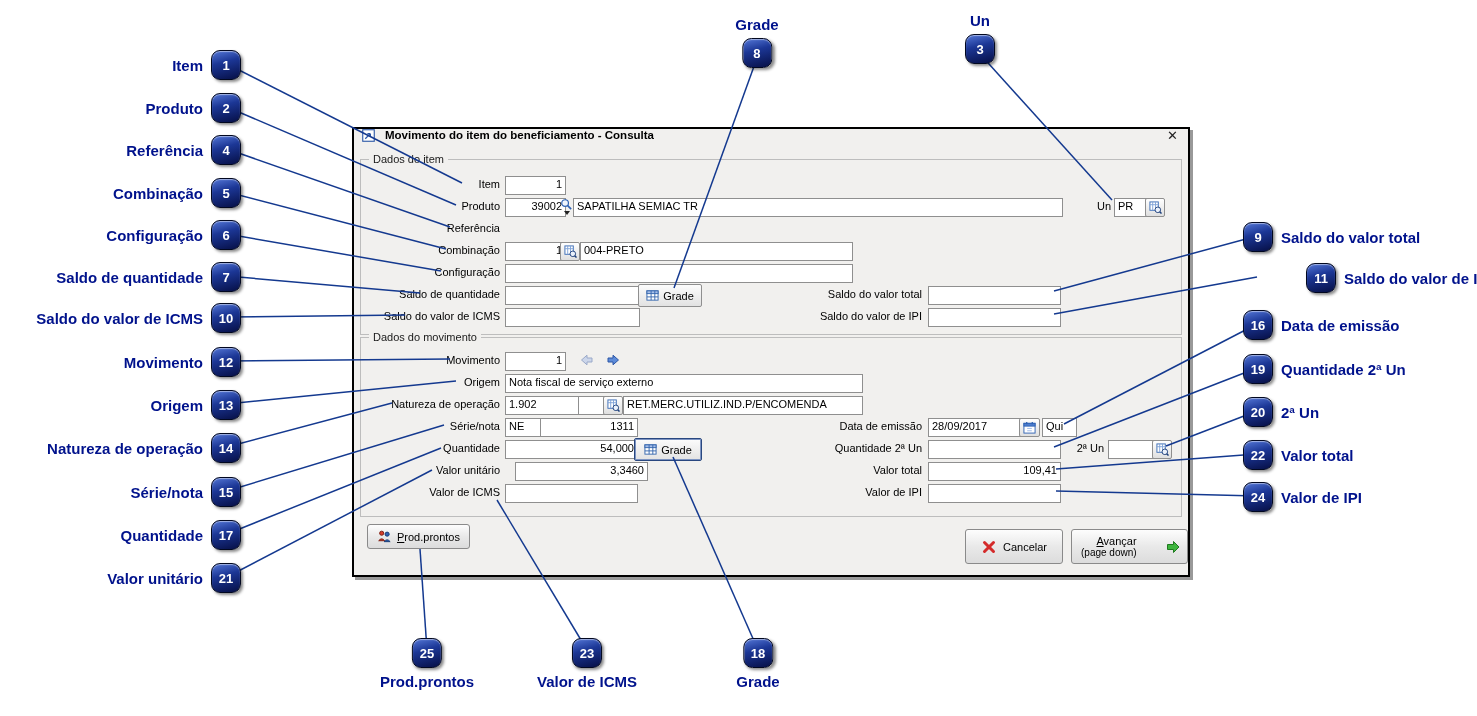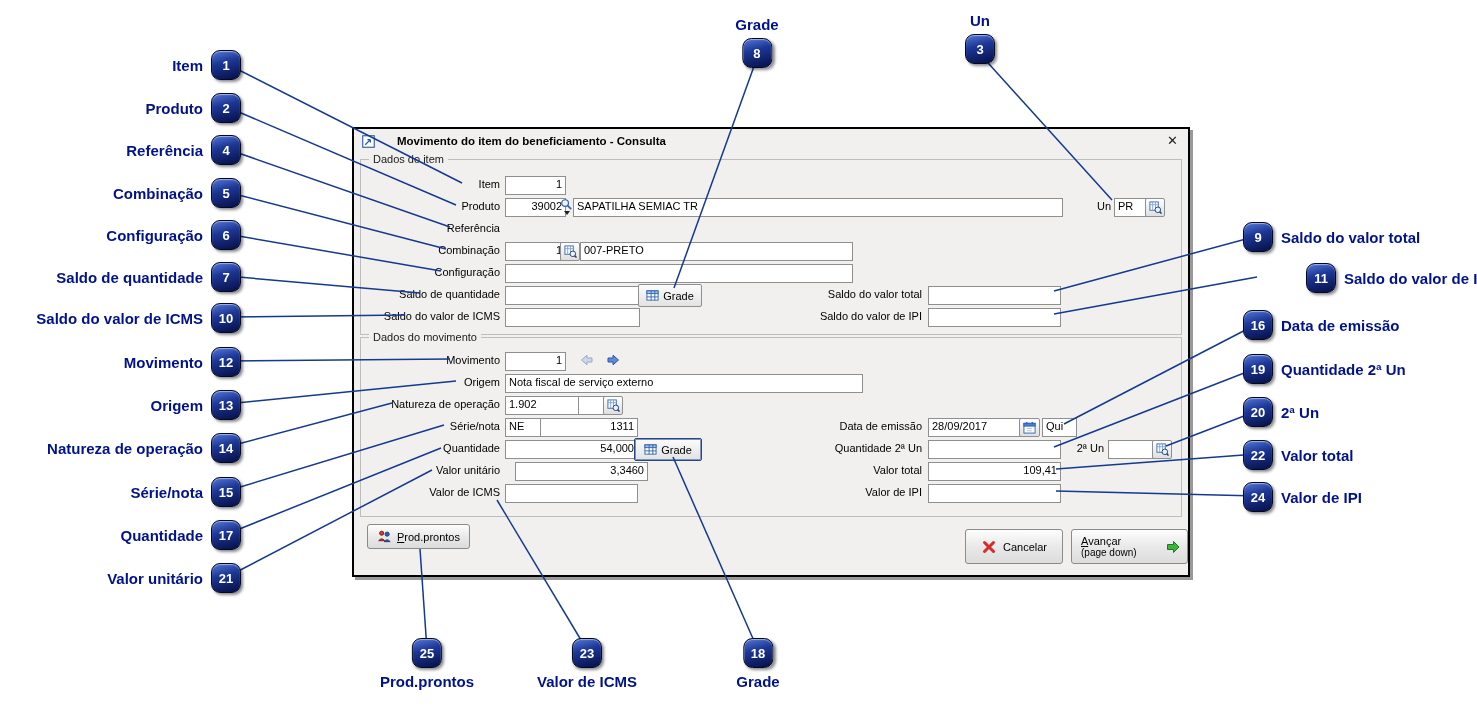--- a/index.html
+++ b/index.html
@@ -5,21 +5,21 @@
   html,body{margin:0;padding:0}
   body{width:1477px;height:716px;position:relative;background:#ffffff;
        font-family:"Liberation Sans",sans-serif;overflow:hidden}
 
   
   .lines{position:absolute;left:0;top:0;z-index:5;pointer-events:none}
 
   
   .dialog{position:absolute;left:352px;top:127px;width:834px;height:446px;
           background:#f1f0ee;border:2px solid #000;box-shadow:3px 3px 0 rgba(0,0,0,.4);z-index:2}
-  .titlebar{position:absolute;left:0;top:0;right:0;height:24px;display:flex;align-items:center;gap:22px;padding:0 8px}
+  .titlebar{position:absolute;left:0;top:0;right:0;height:24px;display:flex;align-items:flex-start;gap:10px;padding:0 8px}
   .title{font-size:11.5px;font-weight:700;color:#000}
   .close{margin-left:auto;font-size:13px;color:#222;cursor:pointer;padding:0 2px;line-height:14px}
 
   .group{position:absolute;border:1px solid #bdbdbd}
   .legend{position:absolute;top:-7px;left:8px;background:#f1f0ee;padding:0 4px;font-size:11px;color:#1a1a1a;line-height:13px;white-space:nowrap}
 
   .flabel{position:absolute;font-size:11px;color:#000;text-align:right;height:13px;line-height:13px;white-space:nowrap}
   .tb{position:absolute;height:17px;background:#fff;border:1px solid #8f8f8f;font-size:11px;line-height:15px;
       padding:0 3px;color:#000;white-space:nowrap;overflow:hidden}
   .tb.r{text-align:right}
@@ -150,21 +150,21 @@
       </svg>
   </div>
 
 
   <div class="tb r" style="left:151px;top:113px;width:53px">1</div>
   <div class="minibtn" style="left:206px;top:113px">
     <svg class="i14">
         <use href="#sym-lookup"></use>
       </svg>
   </div>
-  <div class="tb" style="left:226px;top:113px;width:265px">007-PRETO</div>
+  <div class="tb" style="left:226px;top:113px;width:265px">004-PRETO</div>
 
   <div class="tb" style="left:151px;top:135px;width:340px"></div>
 
   <div class="tb" style="left:151px;top:157px;width:127px"></div>
   <div class="gradebtn" style="left:284px;top:155px;width:62px">
     <svg class="i14">
         <use href="#sym-grid"></use>
       </svg>
     <span>Grade</span>
   </div>
@@ -193,20 +193,21 @@
 
   <div class="tb" style="left:151px;top:245px;width:350px">Nota fiscal de serviço externo</div>
 
   <div class="tb" style="left:151px;top:267px;width:71px">1.902</div>
   <div class="tb" style="left:224px;top:267px;width:23px"></div>
   <div class="minibtn" style="left:249px;top:267px">
     <svg class="i14">
         <use href="#sym-lookup"></use>
       </svg>
   </div>
+  <div class="tb" style="left:269px;top:267px;width:232px">RET.MERC.UTILIZ.IND.P/ENCOMENDA</div>
 
   <div class="tb" style="left:151px;top:289px;width:33px">NE</div>
   <div class="tb r" style="left:186px;top:289px;width:90px">1311</div>
   <div class="flabel" style="left:420px;width:148px;top:291px">Data de emissão</div>
   <div class="tb" style="left:574px;top:289px;width:89px">28/09/2017</div>
   <div class="minibtn" style="left:665px;top:289px;width:19px">
     <svg class="i14">
         <use href="#sym-cal"></use>
       </svg>
   </div>
@@ -243,21 +244,21 @@
       </svg>
     <span class="accel">Prod.prontos</span>
   </div>
   <div class="btn" style="left:611px;top:400px;width:96px;height:33px">
     <svg class="i16">
         <use href="#sym-redx"></use>
       </svg>
     <span>Cancelar</span>
   </div>
   <div class="btn" style="left:717px;top:400px;width:100px;height:33px;justify-content:flex-start;padding:0 6px 0 9px">
-    <span style="text-align:left">
+    <span style="text-align:right">
       <span class="accel">Avançar</span>
       <span style="display:block;font-size:10px">(page down)</span>
     </span>
     <svg class="i16" style="margin-left:auto">
         <use href="#sym-garrow"></use>
       </svg>
   </div>
 </div>
 
 <svg class="lines" width="1477" height="716">

